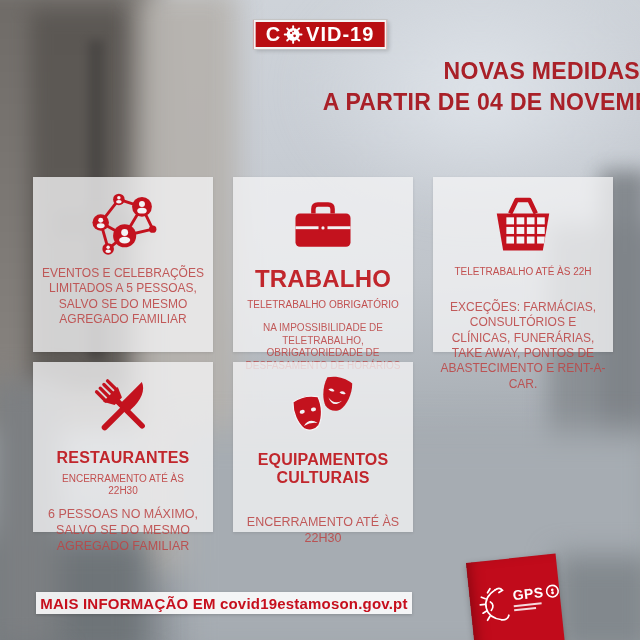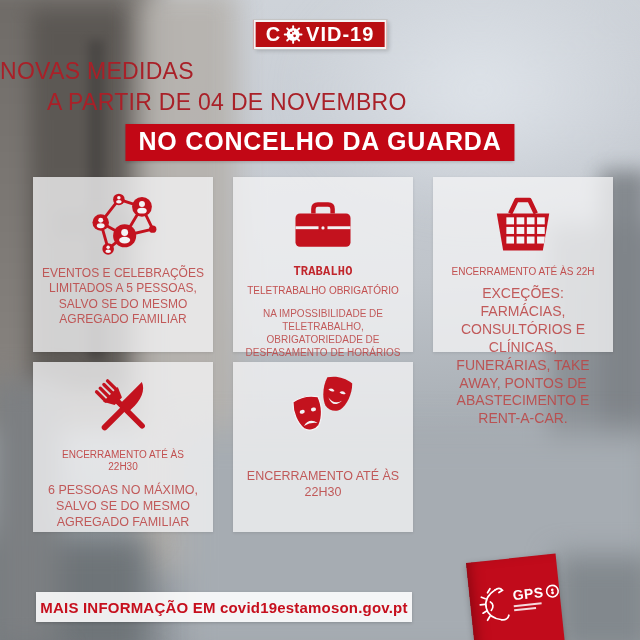--- a/index.html
+++ b/index.html
@@ -28,21 +28,21 @@
   .badge {
     position:absolute; top:20px; left:50%; transform:translateX(-50%);
     display:flex; align-items:center; gap:1px;
     background:#b90e12; color:#fff; padding:1px 10px 2px;
     border:2px solid #f4f4f4; box-shadow:0 0 0 1px #c4c4c4, 2px 2px 4px rgba(0,0,0,.18);
     font-weight:bold; font-size:20px; letter-spacing:1px; line-height:22px;
   }
   .badge svg { display:block; margin:0 1px; }
 
   
-  .title-line { position:absolute; left:0; width:100%; text-align:left; color:#a92028; font-weight:normal; letter-spacing:.3px; }
+  .title-line { position:absolute; left:0; width:100%; text-align:right; color:#a92028; font-weight:bold; letter-spacing:.3px; }
   .t1 { top:58px; font-size:23px; }
   .t2 { top:89px; font-size:23px;margin-left:47px; }
   .banner {
     position:absolute; top:124px; left:50%; transform:translateX(-50%);
     background:#c20715; color:#fff; font-weight:bold; font-size:25px; letter-spacing:.8px;
     padding:3px 13px 5px; white-space:nowrap; box-shadow:0 1px 3px rgba(0,0,0,.2);
   }
 
   
   .cards {
@@ -51,34 +51,34 @@
     column-gap:20px; row-gap:10px;
   }
   .card {
     background:rgba(243,243,245,0.78); text-align:center; padding:0 7px;
     box-shadow:0 1px 3px rgba(0,0,0,.10); box-sizing:border-box;
   }
   .icon-row { height:62px; margin:17px 0 10px; display:flex; align-items:center; justify-content:center; }
   .c5 .icon-row { height:72px; margin-top:9px; margin-bottom:6px; }
   .c6 .icon-row { height:66px; margin-top:13px; }
   .card-title { font-size:16px; font-weight:bold; color:#c1262c; line-height:1.12; letter-spacing:.2px; }
-  .c3 .card-title { font-size:12px;font-family:Liberation Mono, monospace; }
+  .c3 .card-title { font-size:24px; }
   .c4 .card-title { font-size:15px; }
   .card-sub { margin-top:6px; font-size:10px; color:rgba(192,72,72,.95); line-height:1.2; }
   .c5 .card-sub { max-width:132px; margin-left:auto; margin-right:auto; }
   .card-body { margin-top:9px; font-size:12px; line-height:1.28; color:rgba(188,70,70,.88); }
   .c1 .card-body { margin-top:15px; }
   .c3 .card-body { font-size:10px; margin-top:11px; }
-  .c4 .card-body { font-size:14px; margin-top:7px; }
+  .c4 .card-body { font-size:12px; margin-top:22px; }
   .c5 .card-body { font-size:12.5px; }
   .c6 .card-body { font-size:12.5px; margin-top:27px; }
 
   
   .info-bar {
-    position:absolute; left:36px; top:592px; width:376px; height:30px;
+    position:absolute; left:36px; top:592px; width:376px; height:22px;
     background:rgba(255,255,255,0.88); display:flex; align-items:center; justify-content:center;
     box-shadow:0 1px 3px rgba(0,0,0,.18);
   }
   .info-bar span { color:#c60f1d; font-weight:bold; font-size:15px; letter-spacing:.2px; white-space:nowrap; }
 
   
   .flag {
     position:absolute; left:472px; top:558px; width:90px; height:120px;
     background:#c10b1b; transform:rotate(-6deg);
     box-shadow:inset 10px 0 14px -8px rgba(80,0,8,.55), 0 2px 6px rgba(0,0,0,.25);
@@ -127,21 +127,20 @@
       <circle cx="13" cy="13" r="8" fill="#ffffff"></circle>
       <circle cx="10.5" cy="11" r="1.4" fill="#b90e12"></circle>
       <circle cx="14.8" cy="14.6" r="1.7" fill="#b90e12"></circle>
       <circle cx="13" cy="9.2" r="1" fill="#b90e12"></circle>
     </svg>
     <span>VID-19</span>
   </div>
 
   <div class="title-line t1">NOVAS MEDIDAS</div>
   <div class="title-line t2">A PARTIR DE 04 DE NOVEMBRO</div>
-  <div class="banner">NO CONCELHO DA GUARDA</div>
 
   <div class="cards">
 
 
     <div class="card c2">
       <div class="icon-row">
         <svg width="76" height="66" viewBox="0 0 90 80">
           <g stroke="#c3121e" stroke-width="3.5" stroke-linecap="round">
             <line x1="40" y1="9" x2="68" y2="18"></line>
               <line x1="40" y1="9" x2="18" y2="37"></line>
@@ -209,41 +208,42 @@
               <rect x="40" y="49" width="12" height="11"></rect>
               <rect x="56" y="49" width="12" height="11"></rect>
               <rect x="72" y="49" width="12" height="11"></rect>
             <rect x="24" y="64" width="12" height="11"></rect>
               <rect x="40" y="64" width="12" height="11"></rect>
               <rect x="56" y="64" width="12" height="11"></rect>
               <rect x="72" y="64" width="12" height="11"></rect>
           </g>
         </svg>
       </div>
-      <div class="card-sub">ENCERRAMENTO ATÉ ÀS 22H</div>
+      <div class="card-sub">TELETRABALHO ATÉ ÀS 22H</div>
       <div class="card-body">EXCEÇÕES: FARMÁCIAS, CONSULTÓRIOS E CLÍNICAS, FUNERÁRIAS, TAKE AWAY, PONTOS DE ABASTECIMENTO E RENT-A-CAR.</div>
     </div>
 
     <div class="card c5">
       <div class="icon-row">
         <svg width="74" height="74" viewBox="0 0 100 100">
           <g transform="rotate(-45 50 50)" fill="#c3121e">
             <rect x="37" y="8" width="4.5" height="22" rx="2.2"></rect>
             <rect x="44" y="8" width="4.5" height="22" rx="2.2"></rect>
             <rect x="51" y="8" width="4.5" height="22" rx="2.2"></rect>
             <rect x="58" y="8" width="4.5" height="22" rx="2.2"></rect>
             <path d="M36,26 L64,26 L58,40 L44,40 Z"></path>
             <rect x="46.5" y="36" width="7.5" height="54" rx="3.7"></rect>
           </g>
           <g transform="rotate(45 50 50)" fill="#c3121e">
             <path d="M44,8 C55,12 61,26 60,44 L60,52 L44,52 Z"></path>
             <rect x="48" y="50" width="8" height="41" rx="4"></rect>
           </g>
         </svg>
       </div>
+      <div class="card-title">RESTAURANTES</div>
       <div class="card-sub">ENCERRAMENTO ATÉ ÀS 22H30</div>
       <div class="card-body">6 PESSOAS NO MÁXIMO, SALVO SE DO MESMO AGREGADO FAMILIAR</div>
     </div>
 
     <div class="card c6">
       <div class="icon-row">
         <svg width="80" height="64" viewBox="0 0 120 100">
           <g transform="translate(80,32) rotate(14)">
             <path d="M-20,-26 C-6,-32 6,-32 20,-26 C24,-10 20,8 12,18 C6,24 -6,24 -12,18 C-20,8 -24,-10 -20,-26 Z" fill="#c3121e"></path>
             <path d="M-14,-8 Q-9,-13 -4,-8 Q-9,-4 -14,-8 Z" fill="#f3f3f5"></path>
@@ -251,20 +251,21 @@
             <path d="M-11,4 Q0,14 11,4 Q0,20 -11,4 Z" fill="#f3f3f5"></path>
           </g>
           <g transform="translate(38,62) rotate(-12)">
             <path d="M-20,-26 C-6,-32 6,-32 20,-26 C24,-10 20,8 12,18 C6,24 -6,24 -12,18 C-20,8 -24,-10 -20,-26 Z" fill="#c3121e" stroke="#f3f3f5" stroke-width="2"></path>
             <ellipse cx="-9" cy="-8" rx="4" ry="3" fill="#f3f3f5"></ellipse>
             <ellipse cx="9" cy="-8" rx="4" ry="3" fill="#f3f3f5"></ellipse>
             <path d="M-11,14 Q0,3 11,14 Q0,10 -11,14 Z" fill="#f3f3f5"></path>
           </g>
         </svg>
       </div>
+      <div class="card-title">EQUIPAMENTOS CULTURAIS</div>
       <div class="card-body">ENCERRAMENTO ATÉ ÀS 22H30</div>
     </div>
 
   </div>
 
   <div class="info-bar">
     <span>MAIS INFORMAÇÃO EM covid19estamoson.gov.pt</span>
   </div>
 
   <div class="flag">

